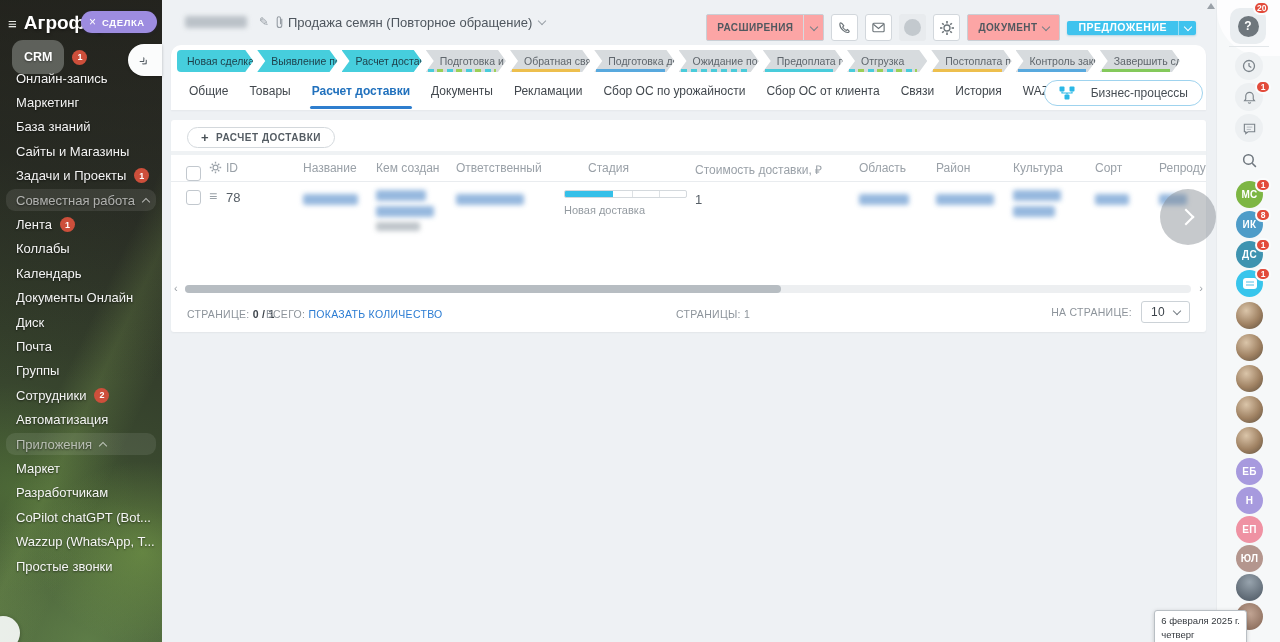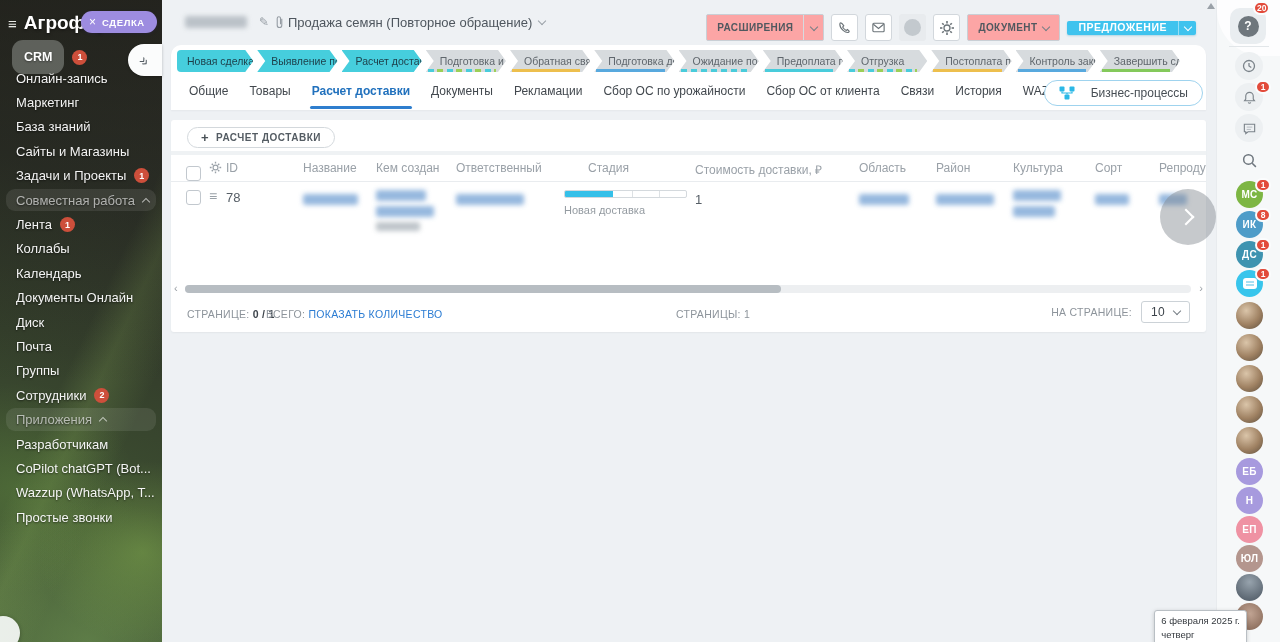--- a/index.html
+++ b/index.html
@@ -206,23 +206,29 @@
       <div class="nav-item">
           <span>Почта</span>
         </div>
       <div class="nav-item">
           <span>Группы</span>
         </div>
       <div class="nav-item">
           <span>Сотрудники</span>
           <span class="nbadge">2</span>
         </div>
+      <div class="nav-item">
+          <span>Автоматизация</span>
+        </div>
       <div class="nav-item section">
           <span style="position:relative">Приложения</span>
           <i class="chev-up" style="position:relative"></i>
+        </div>
+      <div class="nav-item">
+          <span>Маркет</span>
         </div>
       <div class="nav-item">
           <span>Разработчикам</span>
         </div>
       <div class="nav-item">
           <span>CoPilot chatGPT (Bot...</span>
         </div>
       <div class="nav-item">
           <span>Wazzup (WhatsApp, T...</span>
         </div>

